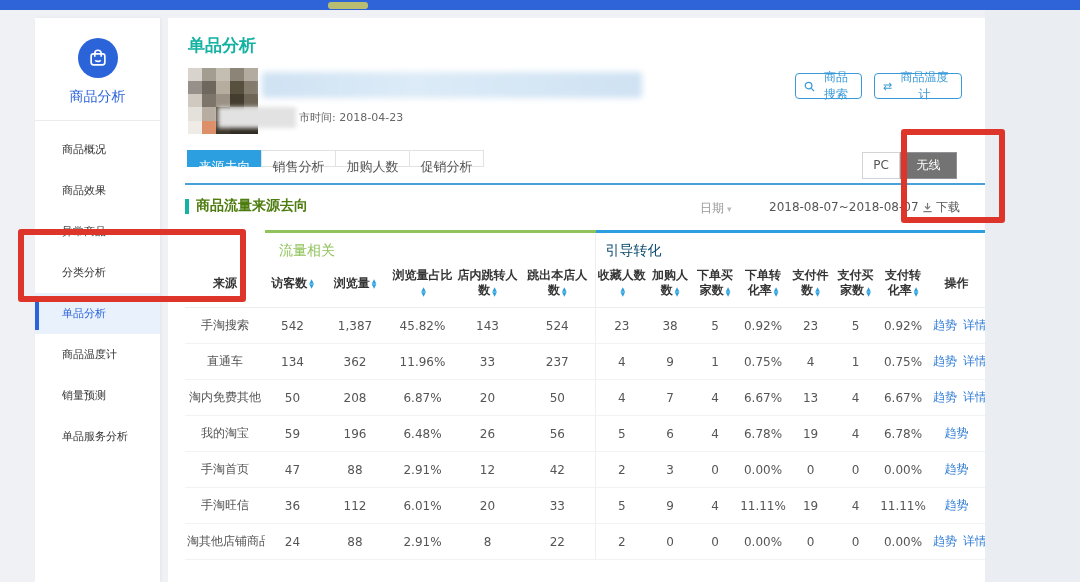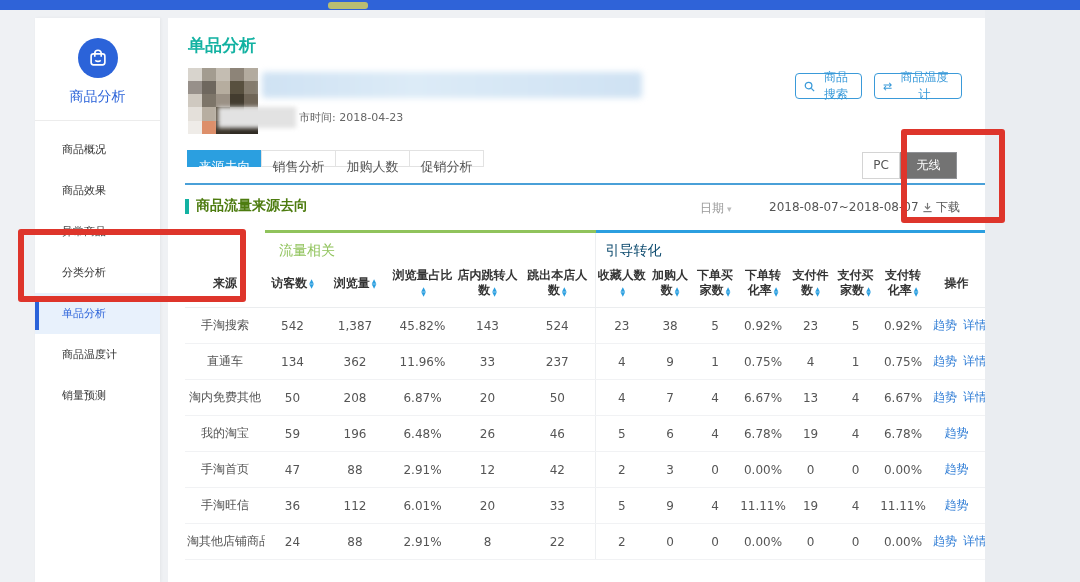--- a/index.html
+++ b/index.html
@@ -96,20 +96,21 @@
     <span class="head-label">商品分析</span>
   </div>
   <div class="side-items">
       <div class="side-item">商品概况</div>
       <div class="side-item">商品效果</div>
       <div class="side-item">异常商品</div>
       <div class="side-item">分类分析</div>
       <div class="side-item active">单品分析</div>
       <div class="side-item">商品温度计</div>
       <div class="side-item">销量预测</div>
+      <div class="side-item">单品服务分析</div>
     </div>
 </aside>
 
 <main class="main">
   <h1 class="page-title">单品分析</h1>
 
   <div class="product-thumb">
     <svg width="70" height="66" viewBox="0 0 70 66">
       <rect width="70" height="66" fill="#b9b2a8"></rect>
       <rect x="0" y="0" width="14" height="13" fill="#d8d4cd"></rect>
@@ -309,21 +310,21 @@
             <td>4</td>
             <td>6.67%</td>
             <td><span class="act-link">趋势</span><span class="act-link">详情</span></td>
           </tr>
           <tr>
             <td>我的淘宝</td>
             <td>59</td>
             <td>196</td>
             <td>6.48%</td>
             <td>26</td>
-            <td>46</td>
+            <td>56</td>
             <td class="gdiv">5</td>
             <td>6</td>
             <td>4</td>
             <td>6.78%</td>
             <td>19</td>
             <td>4</td>
             <td>6.78%</td>
             <td><span class="act-link">趋势</span></td>
           </tr>
           <tr>

